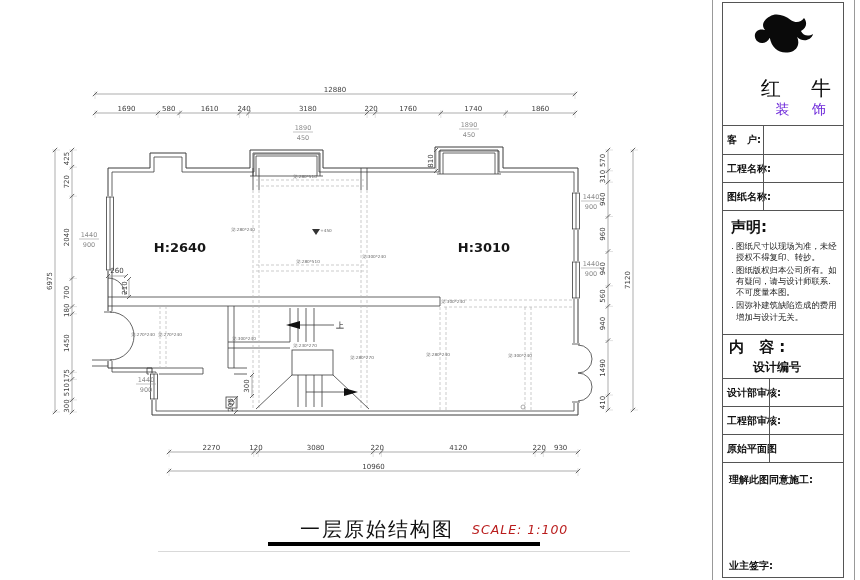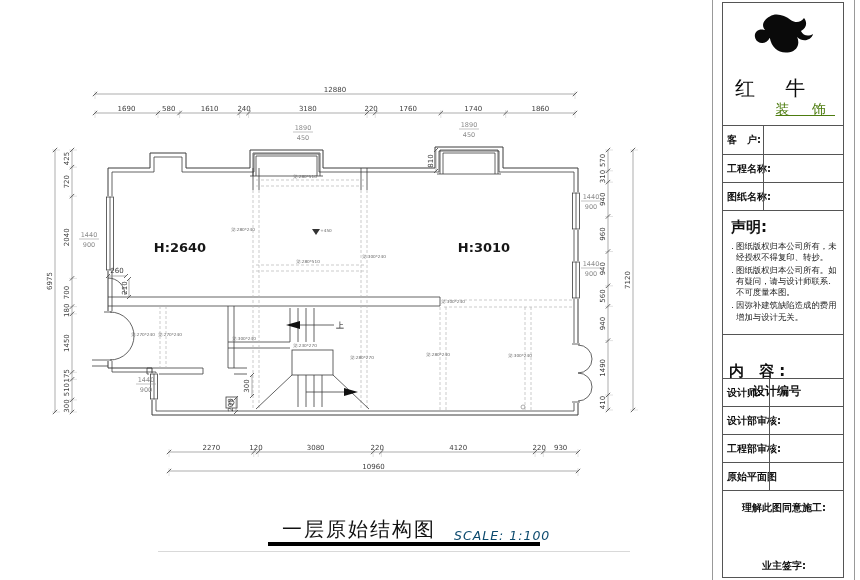--- a/index.html
+++ b/index.html
@@ -14,51 +14,51 @@
   .e{stroke:#c4c4c4;stroke-width:.5;}
   .b{stroke:#b5b5b5;stroke-width:.7;stroke-dasharray:3 2;fill:none;}
   .fl{stroke:#9a9a9a;stroke-width:.6;}
   .dim{font-size:7px;text-anchor:middle;}
   .fr{font-size:6.5px;text-anchor:middle;fill:#8a8a8a;}
   .tn{font-size:4.2px;text-anchor:middle;fill:#666;}
   .room{font-size:13px;font-weight:bold;text-anchor:middle;fill:#161616;}
   .up{font-size:8px;text-anchor:middle;fill:#111;}
 
   
-  .fig-title{position:absolute;left:282px;top:516px;display:flex;align-items:flex-end;gap:18px;}
+  .fig-title{position:absolute;left:300px;top:516px;display:flex;align-items:center;gap:18px;}
   .fig-title .main{font-size:20px;letter-spacing:2px;color:#111;}
-  .fig-title .scale{font-size:12.5px;font-style:italic;color:#0c4a6e;letter-spacing:1px;}
+  .fig-title .scale{font-size:12.5px;font-style:italic;color:#b91c1c;letter-spacing:1px;}
   .fig-bar{position:absolute;left:268px;top:542px;width:272px;height:4px;background:#000;}
   .fig-line{position:absolute;left:158px;top:551px;width:472px;height:1px;background:#d9d9d9;}
 
   
   .titleblock{position:absolute;left:712px;top:0;width:141px;height:580px;
               border-left:1px solid #999;border-right:1px solid #999;}
   .tb-box{position:absolute;left:9px;top:2px;width:122px;height:576px;border:1px solid #555;
           box-sizing:border-box;display:flex;flex-direction:column;overflow:hidden;color:#111;}
   .tb-logo{height:122px;flex:none;position:relative;}
   .tb-logo svg{position:absolute;left:24px;top:6px;}
-  .brand1{position:absolute;left:0;top:72px;width:100%;text-align:left;font-size:20px;
+  .brand1{position:absolute;left:0;top:72px;width:100%;text-align:right;font-size:20px;
           letter-spacing:12px;text-indent:12px;color:#0c0c0c;}
-  .brand2{position:absolute;right:8px;top:98px;font-size:14px;letter-spacing:9px;color:#4d7c0f;text-decoration:underline;}
+  .brand2{position:absolute;right:8px;top:98px;font-size:14px;letter-spacing:9px;color:#6d28d9;}
   .tb-row{flex:none;display:flex;border-top:1px solid #555;align-items:center;}
   .tb-row .lab{flex:none;padding-left:4px;font-size:10px;font-weight:bold;white-space:nowrap;}
   .tb-row .val{flex:1;align-self:stretch;border-left:1px solid #555;}
   .h28{height:28px;align-items:center;} .h27{height:27px;}
   .lw35 .lab{width:36px;} .lw38 .lab{width:42px;}
   .tb-stmt{height:124px;flex:none;border-top:1px solid #555;padding:5px 4px 0 6px;box-sizing:border-box;}
   .tb-stmt .stitle{font-size:15px;font-weight:bold;margin:2px 0 4px 2px;}
   .stmt-item{font-size:8.4px;line-height:1.32;color:#222;display:flex;margin-bottom:2px;}
   .stmt-item .blt{flex:none;width:7px;text-align:center;}
   .tb-content{height:44px;flex:none;border-top:1px solid #555;padding:3px 4px 0 6px;box-sizing:border-box;}
-  .tb-content .clab{font-size:15px;font-weight:bold;letter-spacing:5px;margin-top:24px;}
+  .tb-content .clab{font-size:15px;font-weight:bold;letter-spacing:5px;}
   .tb-content .cval{font-size:12px;margin:2px 0 0 24px;font-weight:bold;}
   .tb-sign{flex:1;border-top:1px solid #555;padding:10px 4px 0 6px;box-sizing:border-box;
            display:flex;flex-direction:column;justify-content:space-between;}
-  .tb-sign div{font-size:10px;font-weight:bold;text-align:center;}
+  .tb-sign div{font-size:10px;font-weight:bold;}
   .tb-sign div:last-child{margin-bottom:4px;}
 </style>
 </head>
 <body>
 
 <div class="page">
 
   <svg id="plan" width="712" height="580" viewBox="0 0 712 580">
       <line x1="95" y1="113" x2="575" y2="113" class="d"></line>
       <line x1="95" y1="110" x2="95" y2="118" class="e"></line>
@@ -377,42 +377,38 @@
       </div>
       <div class="tb-row h27 lw35">
         <span class="lab">图纸名称:</span>
         <span class="val"></span>
       </div>
 
       <div class="tb-stmt">
         <div class="stitle">声明:</div>
         <div class="stmt-item">
           <span class="blt">.</span>
-          <span>图纸版权归本公司所有，未经授权不得复印、转抄。</span>
+          <span>图纸尺寸以现场为准，未经授权不得复印、转抄。</span>
         </div>
         <div class="stmt-item">
           <span class="blt">.</span>
           <span>图纸版权归本公司所有。如有疑问，请与设计师联系.不可度量本图。</span>
         </div>
         <div class="stmt-item">
           <span class="blt">.</span>
           <span>因弥补建筑缺陷造成的费用增加与设计无关。</span>
         </div>
       </div>
 
       <div class="tb-content">
         <div class="clab">内 容:</div>
         <div class="cval">设计编号</div>
       </div>
 
       <div class="tb-row h27 lw38">
-        <span class="lab">设计师:</span>
-        <span class="val"></span>
-      </div>
-      <div class="tb-row h27 lw38">
         <span class="lab">设计部审核:</span>
         <span class="val"></span>
       </div>
       <div class="tb-row h27 lw38">
         <span class="lab">工程部审核:</span>
         <span class="val"></span>
       </div>
       <div class="tb-row h27 lw38">
         <span class="lab">原始平面图</span>
         <span class="val"></span>

